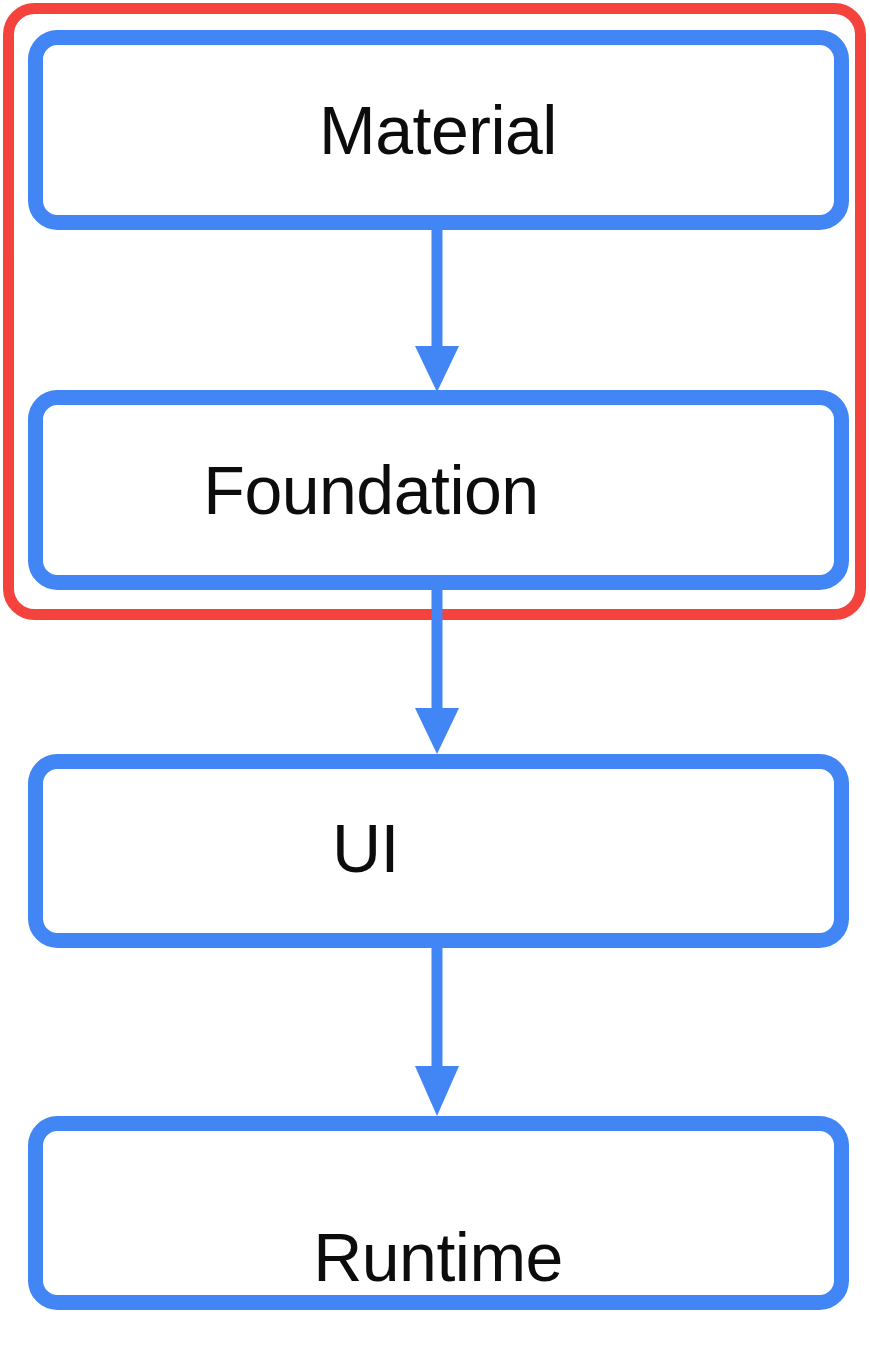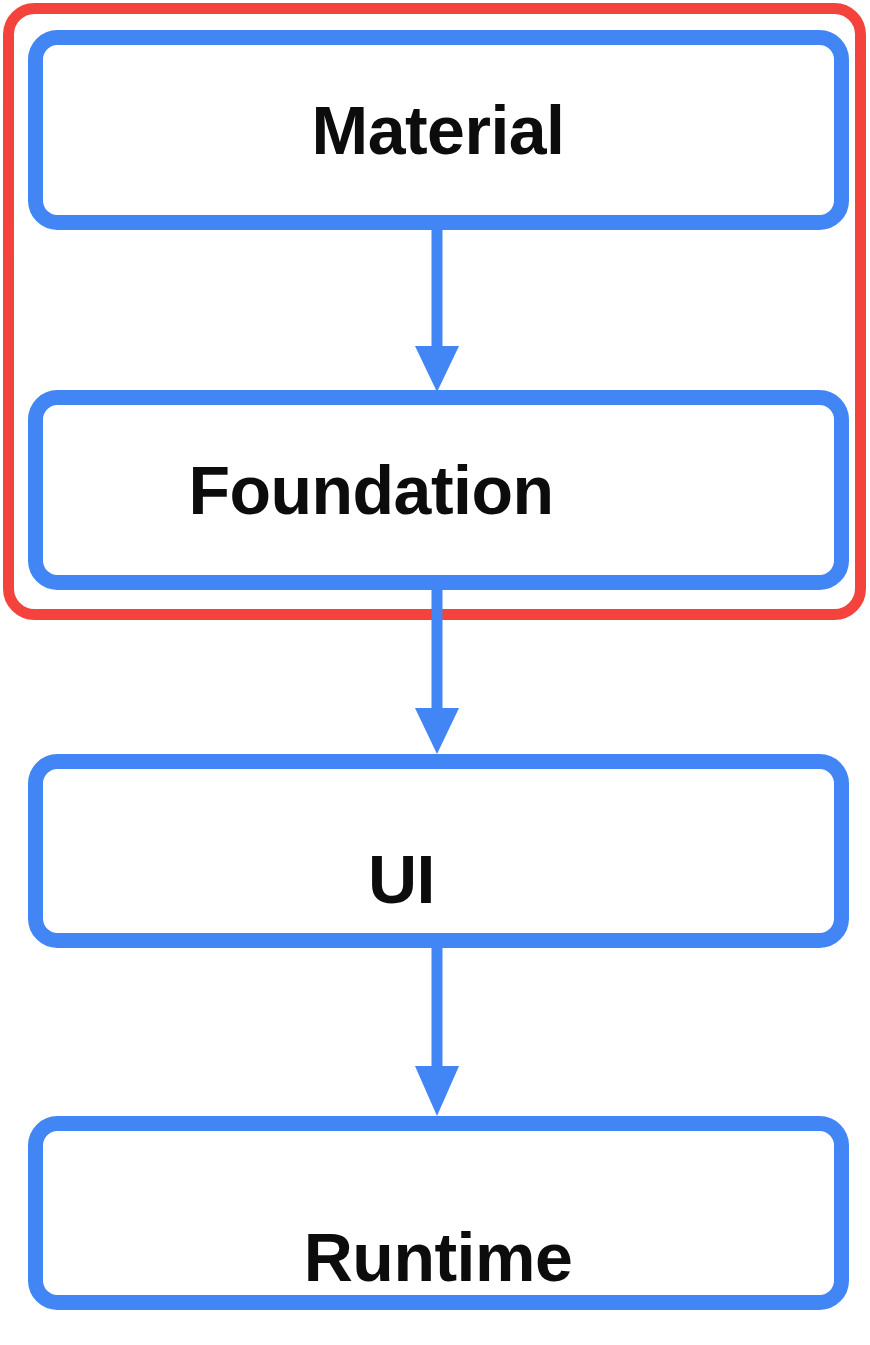--- a/index.html
+++ b/index.html
@@ -24,21 +24,21 @@
     left: 0;
     width: 870px;
     height: 1345px;
   }
   .node-label {
     position: absolute;
     display: flex;
     align-items: center;
     justify-content: center;
     font-family: "Liberation Sans", sans-serif;
-    font-weight: 700;
+    font-weight: 400;
     font-size: 68px;
     line-height: 1;
     letter-spacing: -0.5px;
     color: #0c0c0c;
     white-space: nowrap;
     pointer-events: none;
   }
 </style>
 </head>
 <body>
@@ -70,17 +70,17 @@
     <g>
       <line x1="437" y1="947" x2="437" y2="1072" stroke="#4285f4" stroke-width="11"></line>
       <polygon points="415,1066 459,1066 437,1116" fill="#4285f4"></polygon>
     </g>
   </svg>
 
   <div class="node-label" style="left:28px; top:30px; width:820px; height:200px;">Material</div>
 
   <div class="node-label" style="left:28px; top:390px; width:686px; height:200px;text-align:center;">Foundation</div>
 
-  <div class="node-label" style="left:28px; top:782px; width:675px; height:194px;padding-left:36px;">UI</div>
+  <div class="node-label" style="left:28px; top:751px; width:675px; height:194px;">UI</div>
 
   <div class="node-label" style="left:28px; top:1116px; width:820px; height:194px;margin-top:44px;">Runtime</div>
 
 </div>
 
 </body></html>

